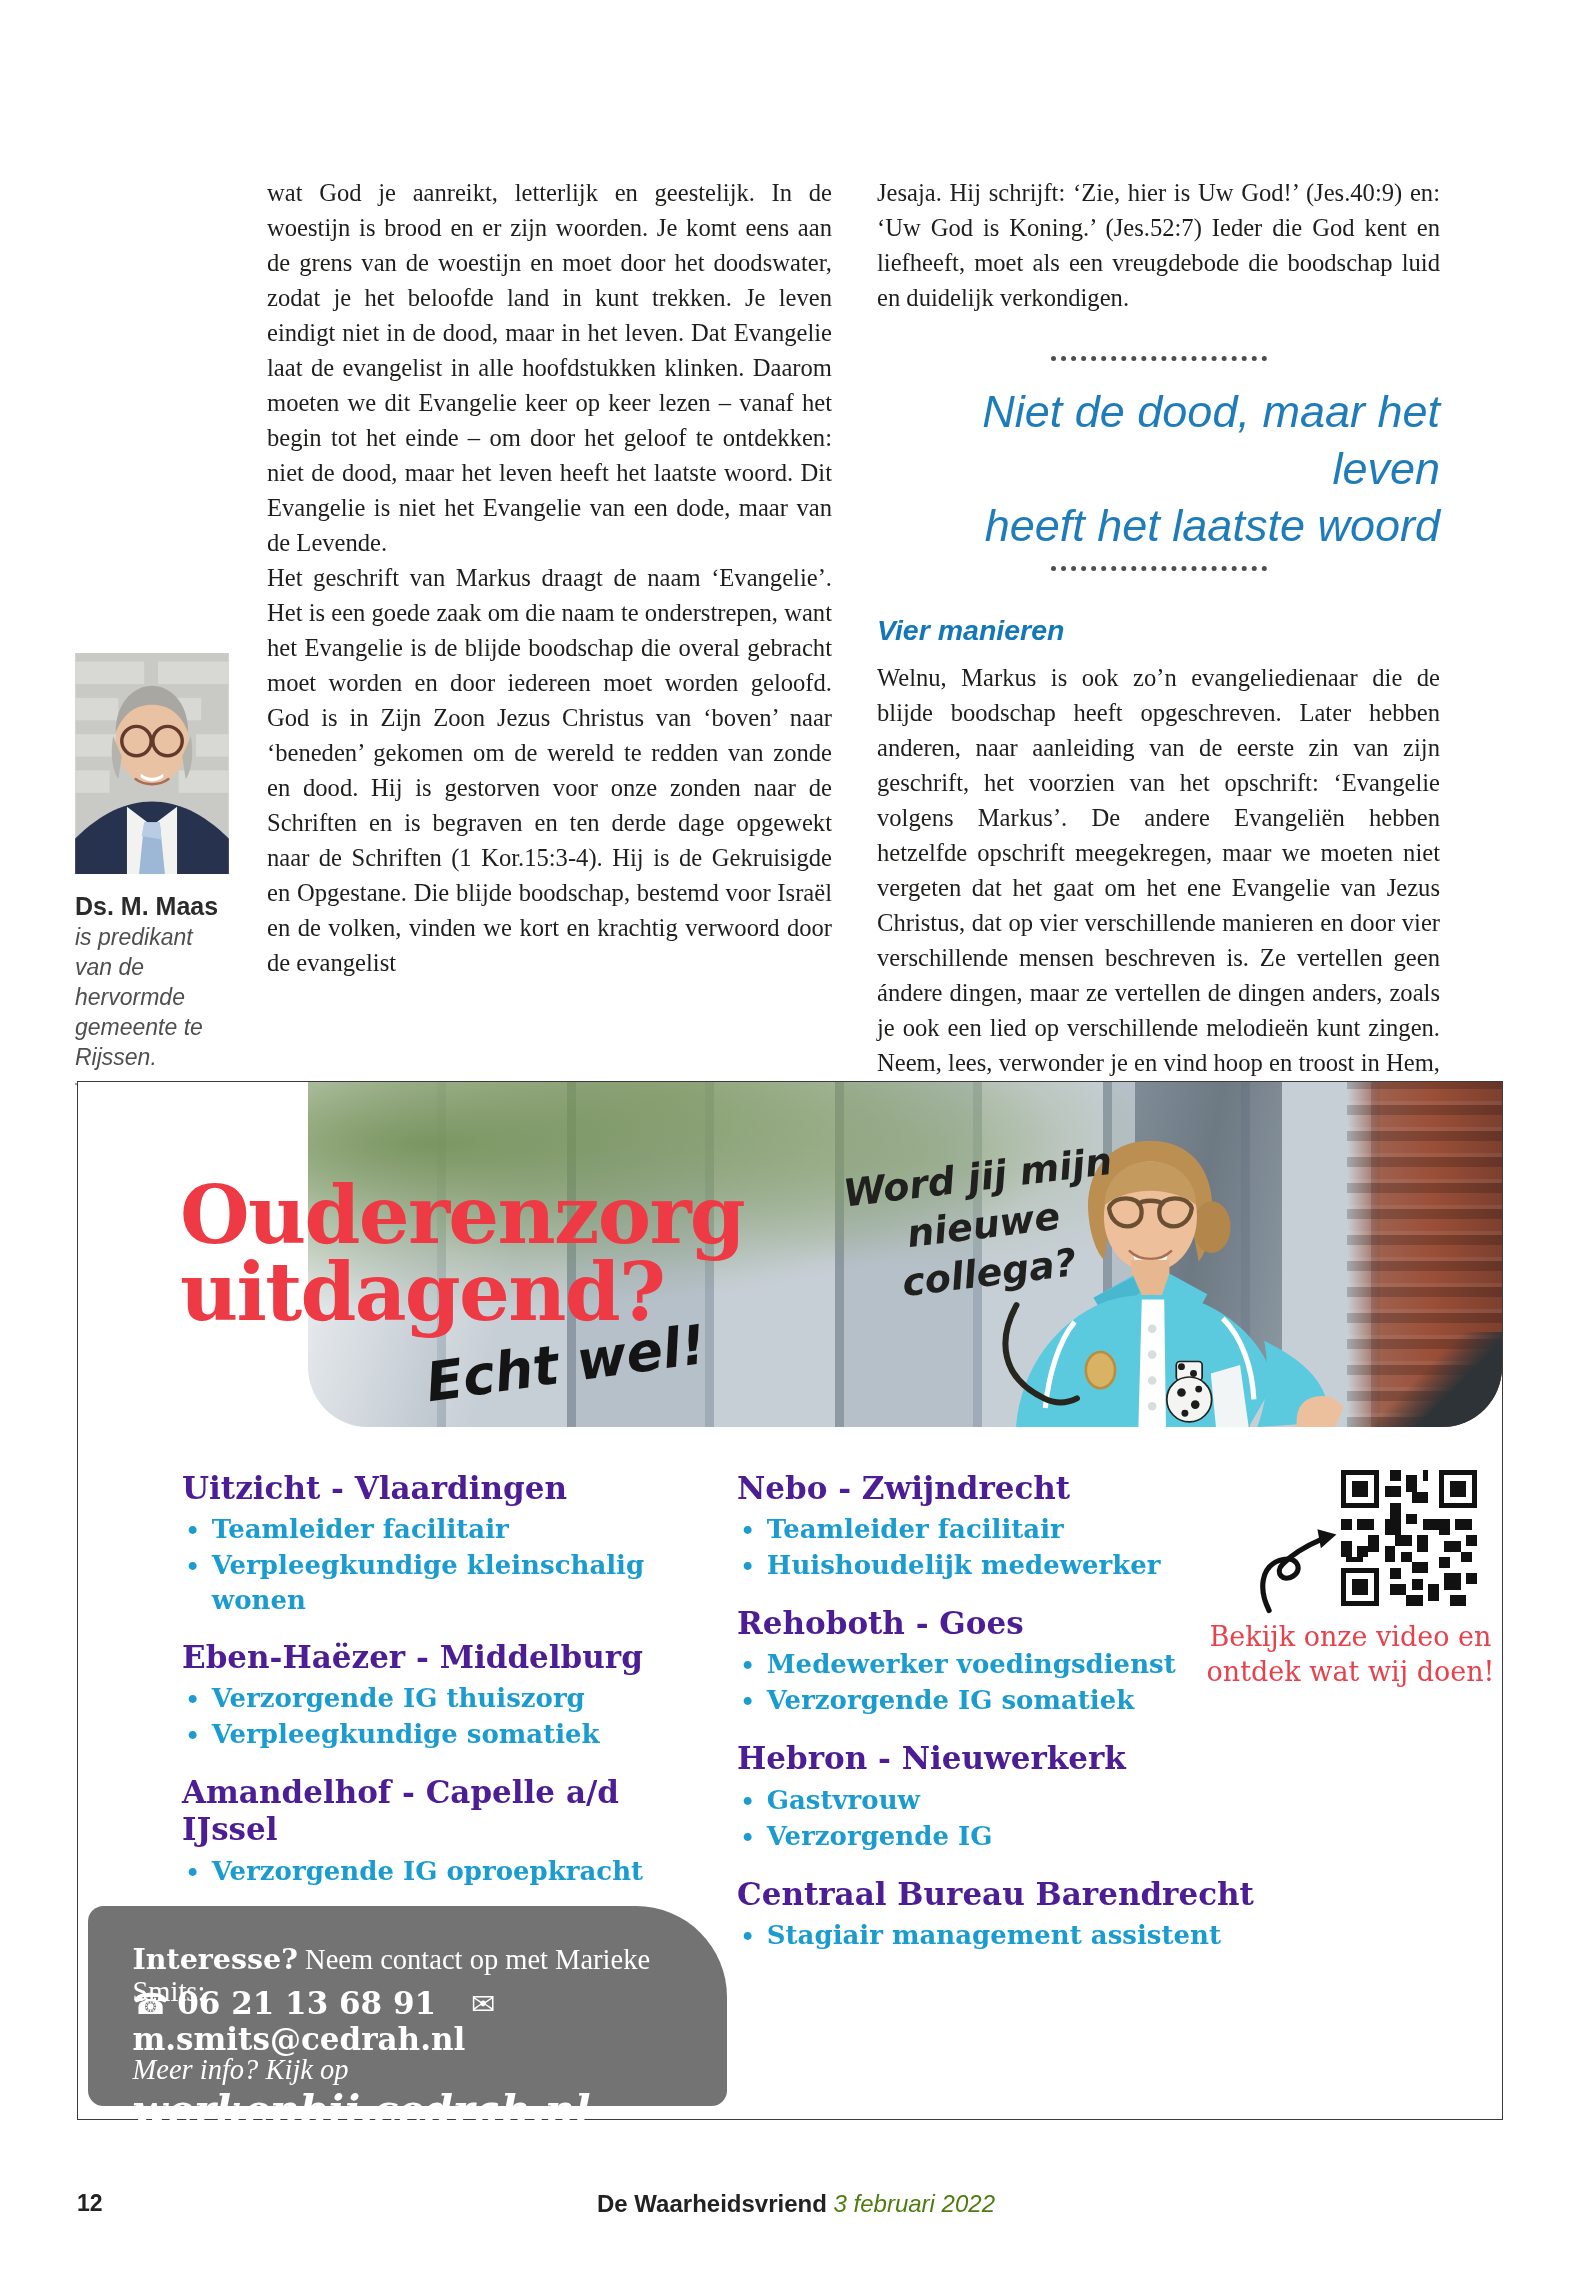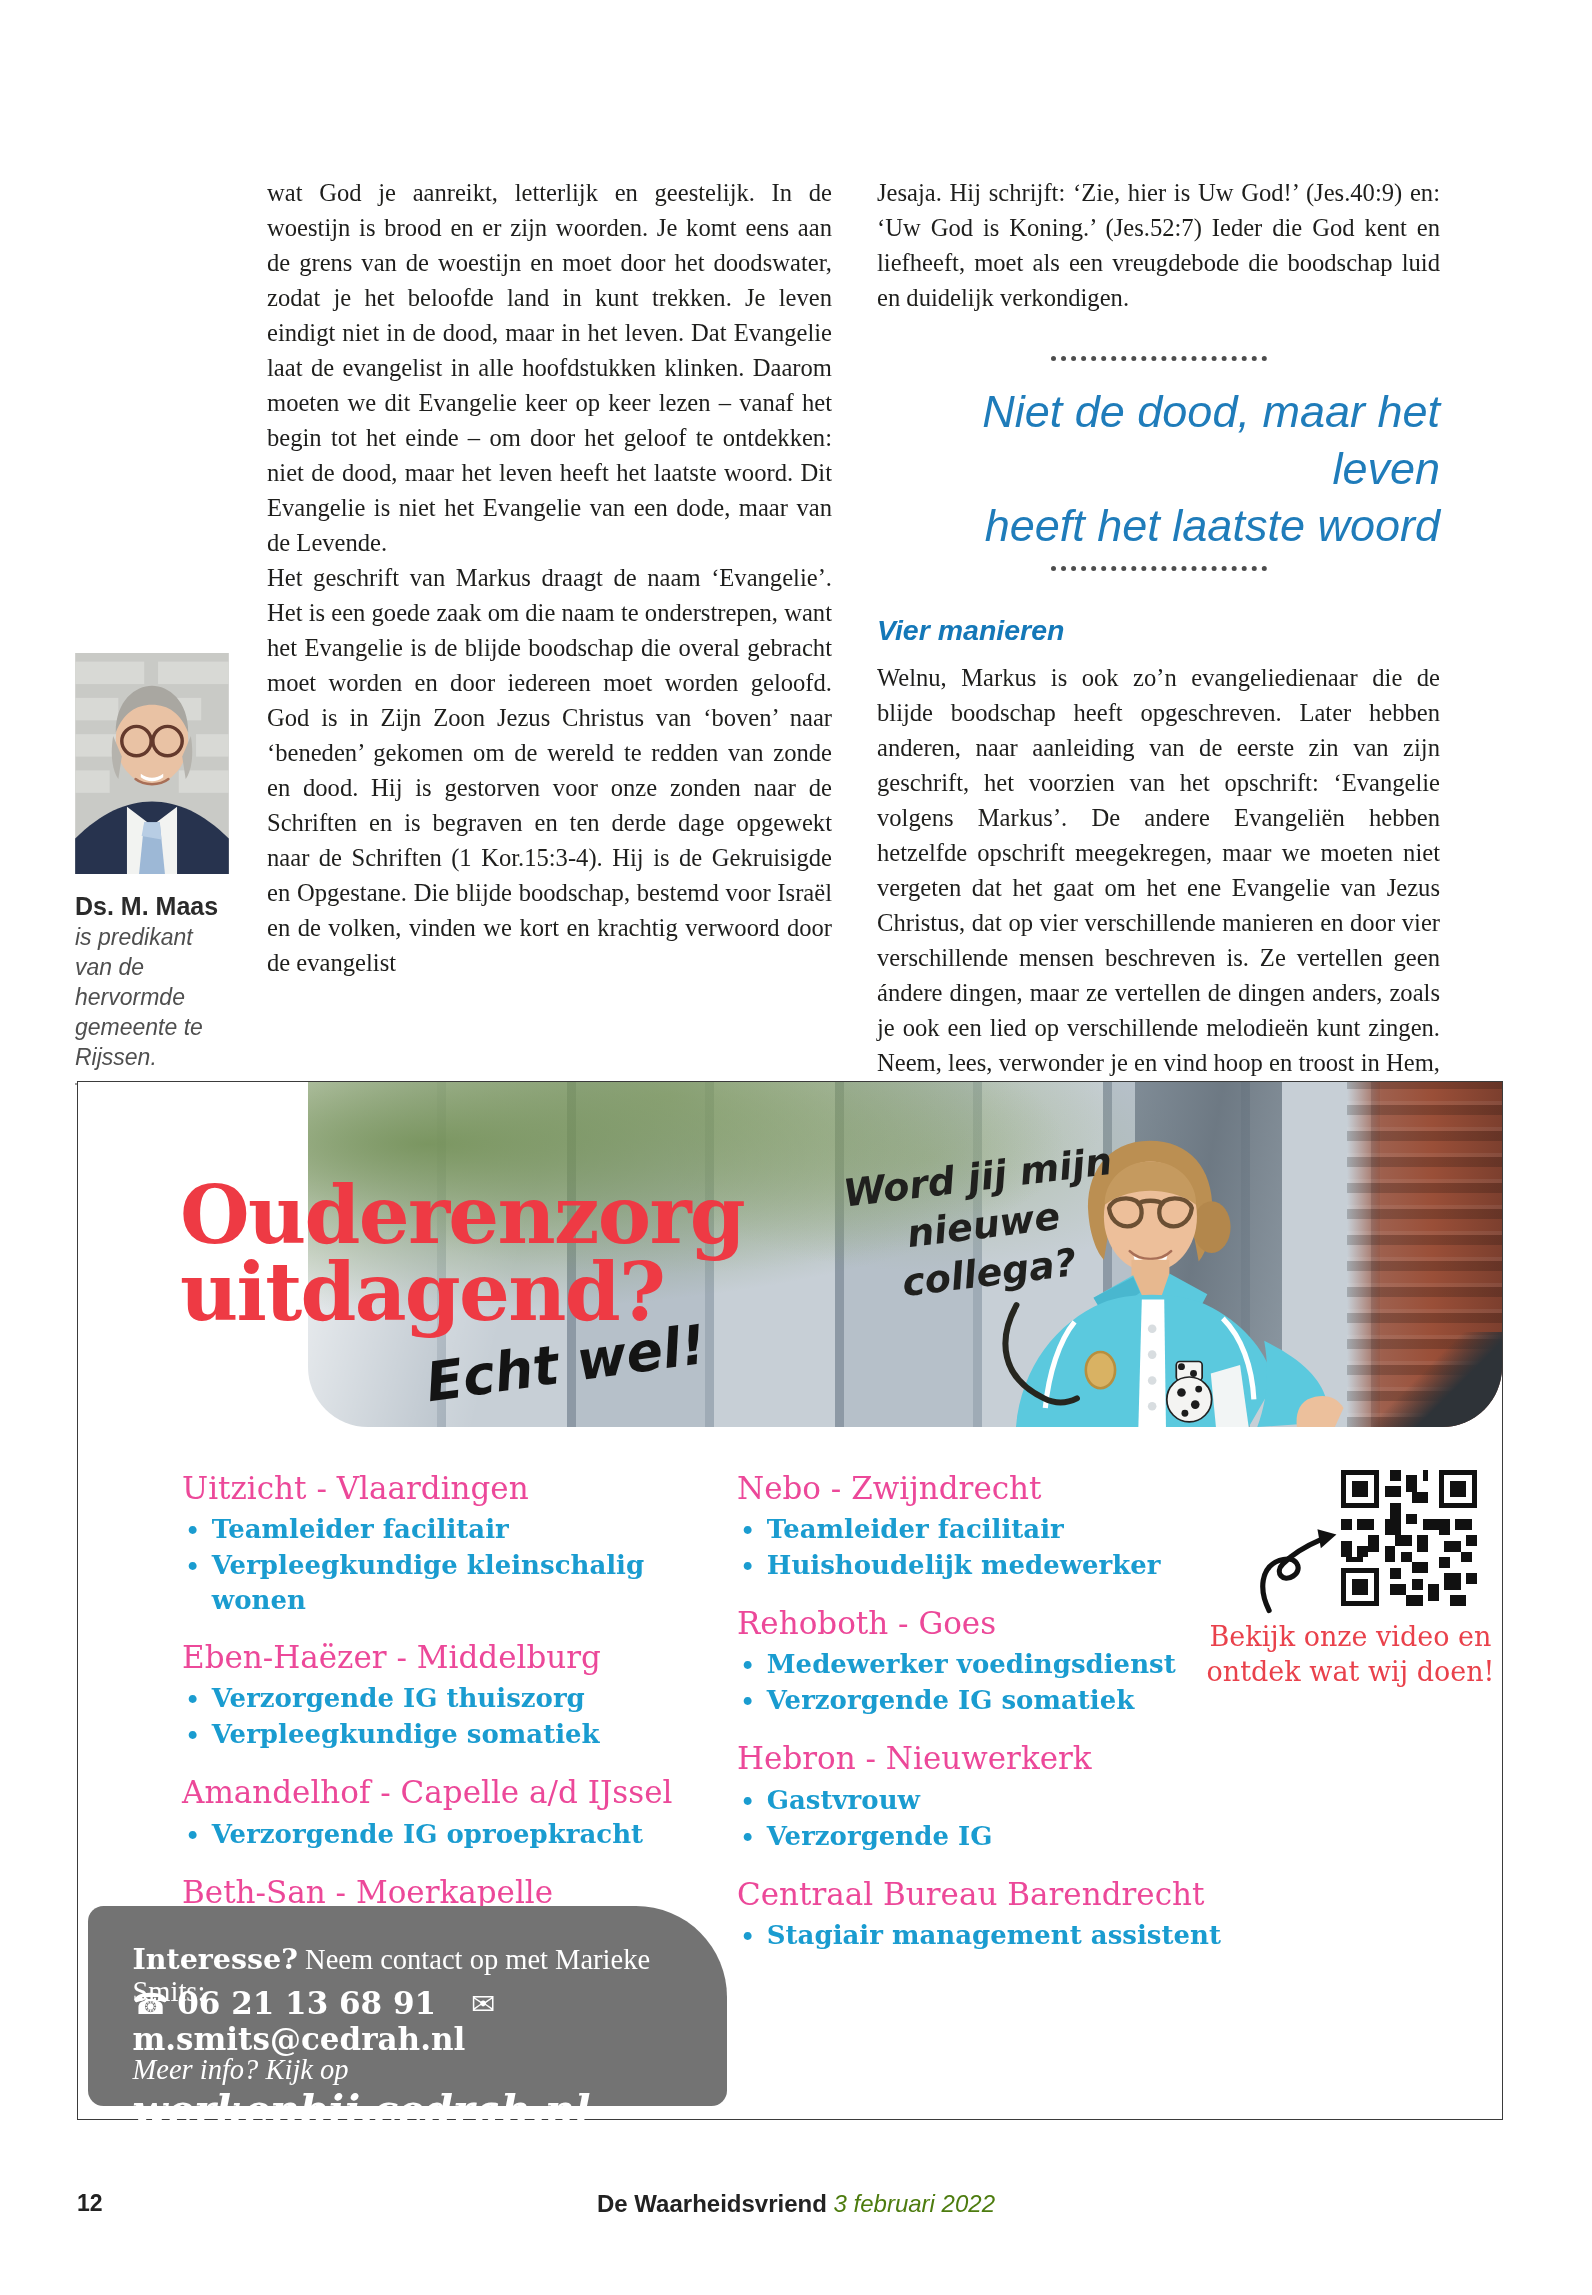--- a/index.html
+++ b/index.html
@@ -52,22 +52,22 @@
       font-size:38px;line-height:48px;color:#20201e;}
   .photo-arrow{position:absolute;left:686px;top:216px;}
   .ad-headline{position:absolute;left:102px;top:95px;z-index:6;font-family:"DejaVu Serif","Liberation Serif",serif;
       font-weight:bold;font-size:80px;line-height:77px;letter-spacing:-1.7px;color:#ee3a44;}
   .echt-wel{position:absolute;left:347px;top:250px;z-index:6;transform:rotate(-8deg);
       font-family:"DejaVu Sans",sans-serif;font-style:italic;font-weight:bold;font-size:54px;color:#141414;}
 
   .jobs{position:absolute;top:388px;width:535px;}
   .jobs-col1{left:104px;} .jobs-col2{left:659px;}
   .jobgroup{margin-bottom:21px;}
-  .jobgroup h4{margin:0 0 5.2px 0;font-family:"DejaVu Serif","Liberation Serif",serif;font-weight:normal;
-      font-size:31px;line-height:37px;color:#ec4899;}
+  .jobgroup h4{margin:0 0 5.2px 0;font-family:"DejaVu Serif","Liberation Serif",serif;font-weight:bold;
+      font-size:31px;line-height:37px;color:#4c1d95;}
   .job{display:flex;align-items:baseline;font-family:"DejaVu Serif","Liberation Serif",serif;font-weight:bold;
       font-size:26px;line-height:35px;color:#1a9cd0;}
   .job .bullet{font-size:22.4px;margin:0 12px 0 3.5px;}
 
   .qr{position:absolute;left:1263px;top:388px;width:136px;height:136px;}
   .qr-arrow{position:absolute;left:1179px;top:442px;}
   .video-cta{position:absolute;left:1074px;top:537px;width:397px;text-align:center;
       font-family:"DejaVu Serif","Liberation Serif",serif;font-weight:normal;font-size:27px;line-height:35px;color:#e9414b;}
 
   .contact-box{position:absolute;left:9.5px;top:824px;width:639px;height:200px;background:#737373;

